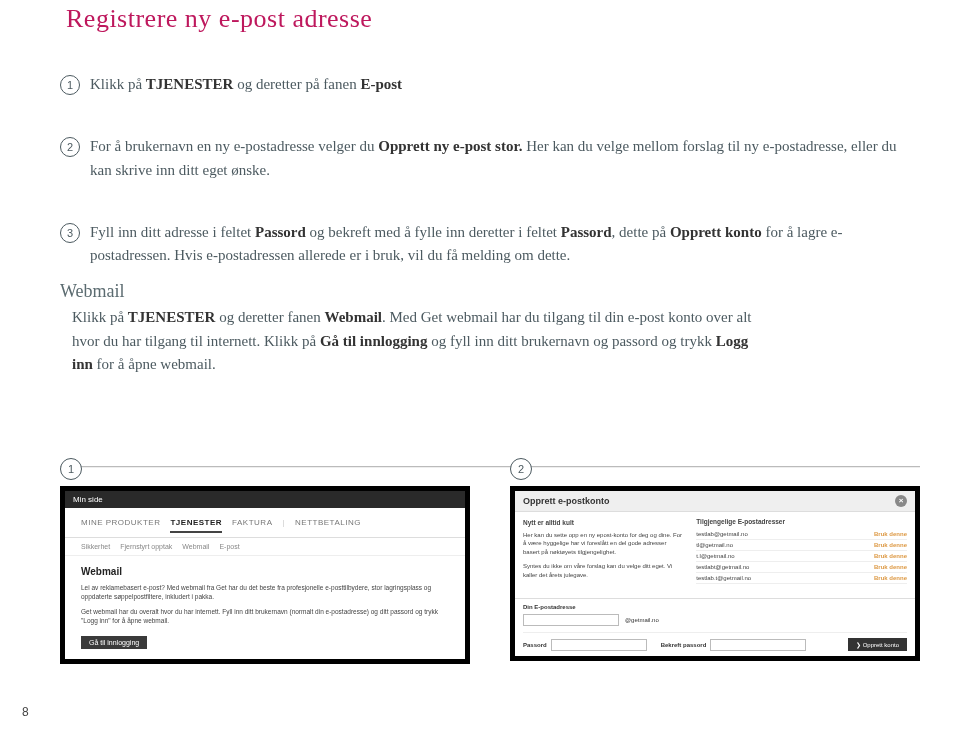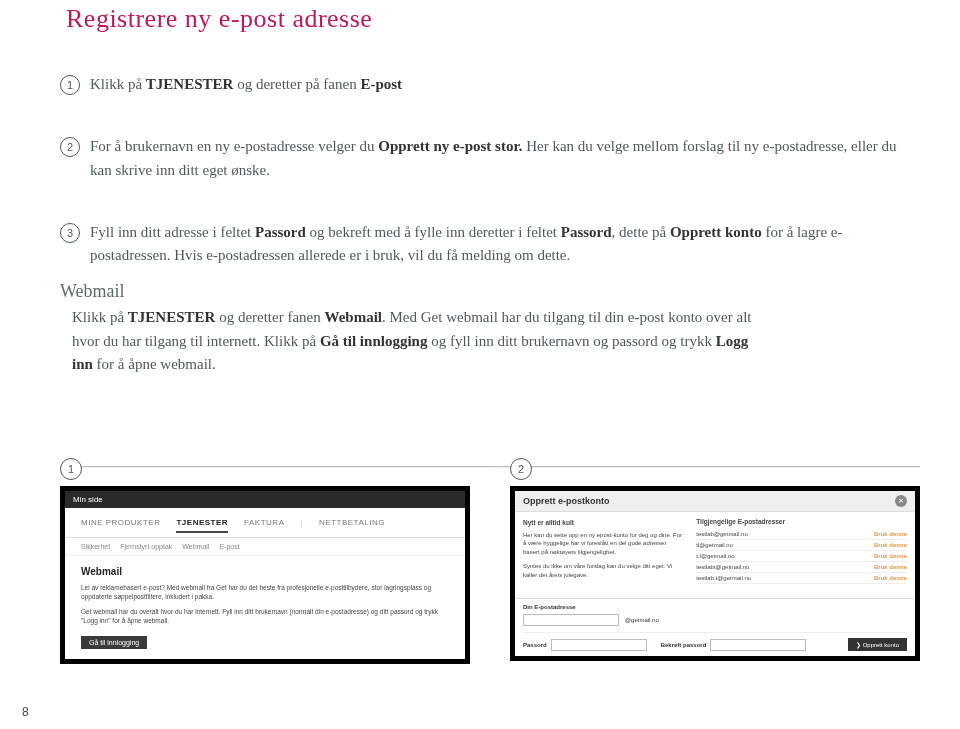--- a/index.html
+++ b/index.html
@@ -111,21 +111,21 @@
   }
   
   .f1-top {
     background: #2a2a2a;
     color: #fff;
     font-size: 8px;
     padding: 4px 8px;
   }
   .f1-tabs {
     display: flex;
-    gap: 16px;
+    gap: 10px;
     padding: 10px 16px 4px 16px;
     font-size: 8px;
     color: #777;
     letter-spacing: 0.5px;
     border-bottom: 1px solid #ddd;
   }
   .f1-tabs .tab { padding-bottom: 4px; }
   .f1-tabs .active { color: #222; border-bottom: 2px solid #444; font-weight: bold; }
   .f1-tabs .divider { color: #ccc; }
   .f1-sub {

